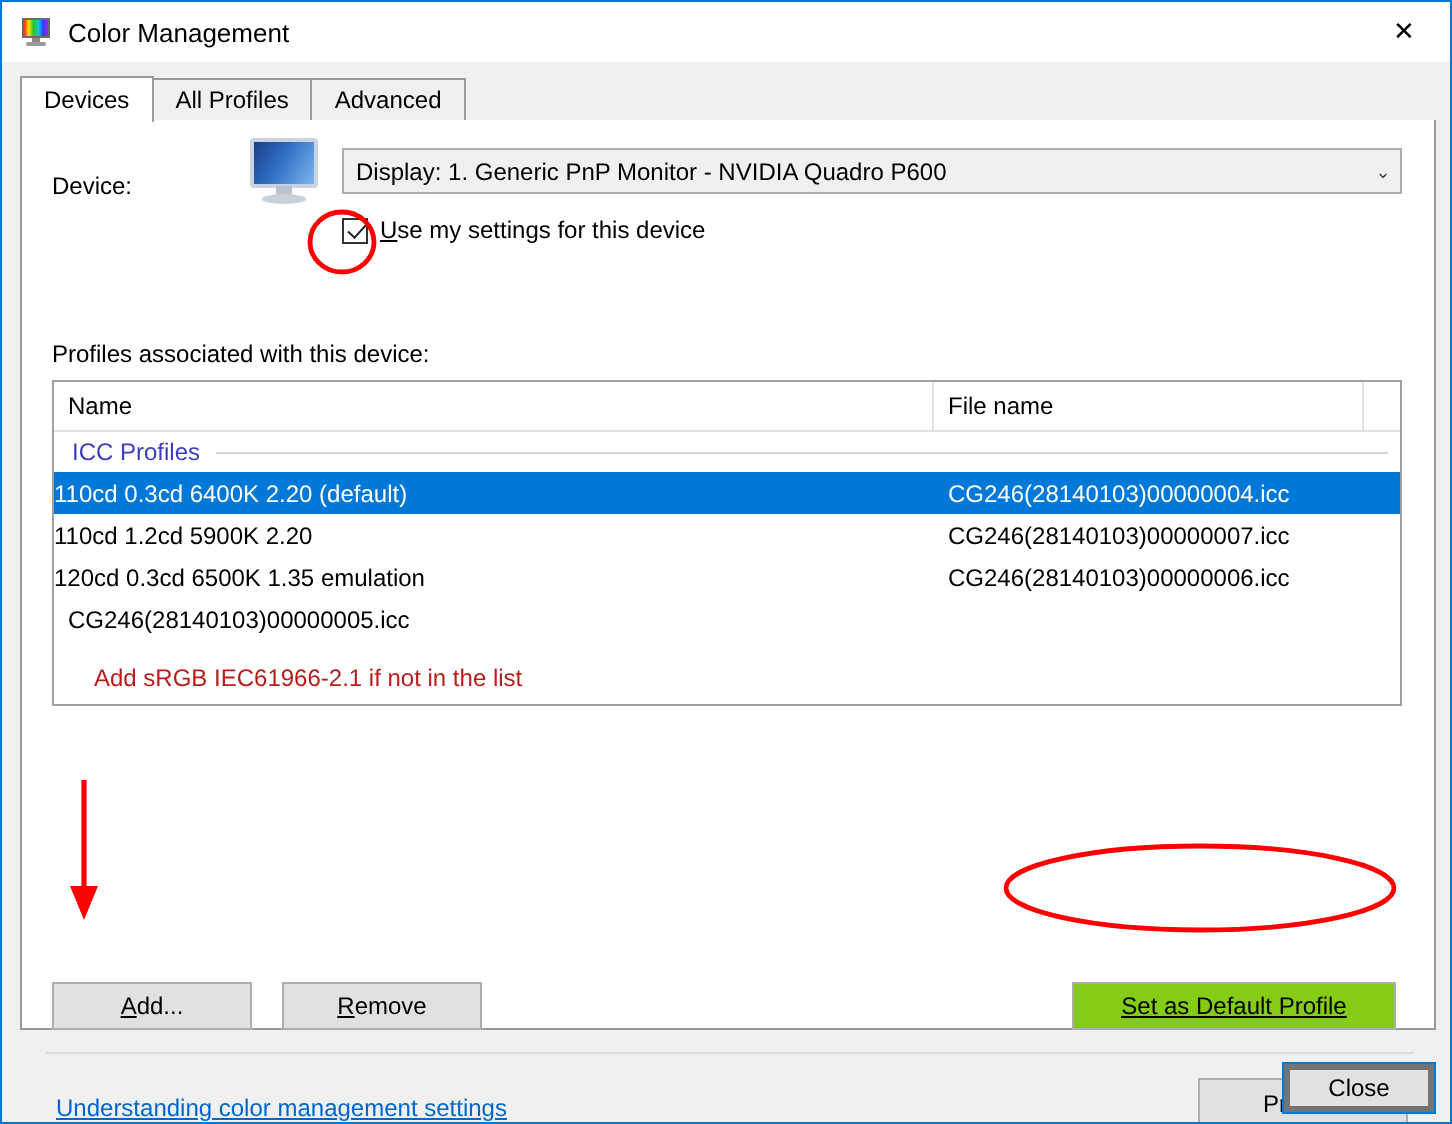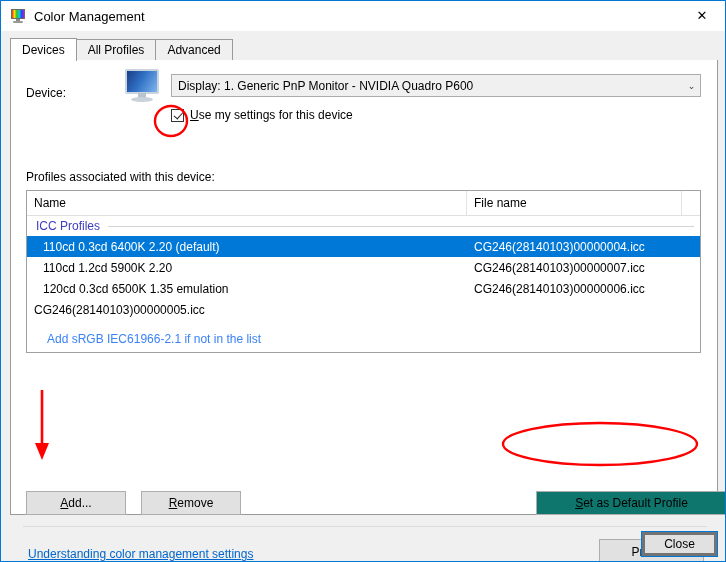--- a/index.html
+++ b/index.html
@@ -279,28 +279,28 @@
     display: flex;
     height: 21px;
     align-items: center;
     font-size: 12px;
     cursor: default;
   }
   .prow.sel {
     background: #0078d7;
     color: #ffffff;
   }
-  .prow .pn { width: 440px; padding-left: 16px; box-sizing: border-box; white-space: nowrap; }
+  .prow .pn { width: 440px; padding-left: 0; box-sizing: border-box; white-space: nowrap; }
   .prow .pf { flex: 1; padding-left: 7px; box-sizing: border-box; white-space: nowrap; }
 
   
   #red-note {
     position: absolute;
     left: 20px; bottom: 6px;
-    color: #3b82f6;
+    color: #b91c1c;
     font-size: 12px;
     white-space: nowrap;
   }
 
   
   #add-btn, #remove-btn {
     position: absolute;
     top: 431px;
     width: 100px; height: 24px;
     box-sizing: border-box;
@@ -308,27 +308,28 @@
     background: #e1e1e1;
     font-size: 12px;
     font-family: "Liberation Sans", sans-serif;
     cursor: default;
   }
   #add-btn { left: 15px; }
   #remove-btn { left: 130px; }
   #setdefault-btn {
     position: absolute;
     left: 525px; top: 431px;
-    width: 191px; height: 24px;
+    width: 162px; height: 24px;
     box-sizing: border-box;
     border: 1px solid #adadad;
-    background: #0f766e;
-    font-size: 12px;
-    font-family: "Liberation Sans", sans-serif;
-    cursor: default;
+    background: #84cc16;
+    font-size: 12px;
+    font-family: "Liberation Sans", sans-serif;
+    cursor: default;
+    text-decoration: underline;
   }
   .acc { text-decoration: underline; }
 
   #divider {
     position: absolute;
     left: 12px; top: 466px;
     width: 684px;
     height: 1px;
     background: #dcdcdc;
   }

